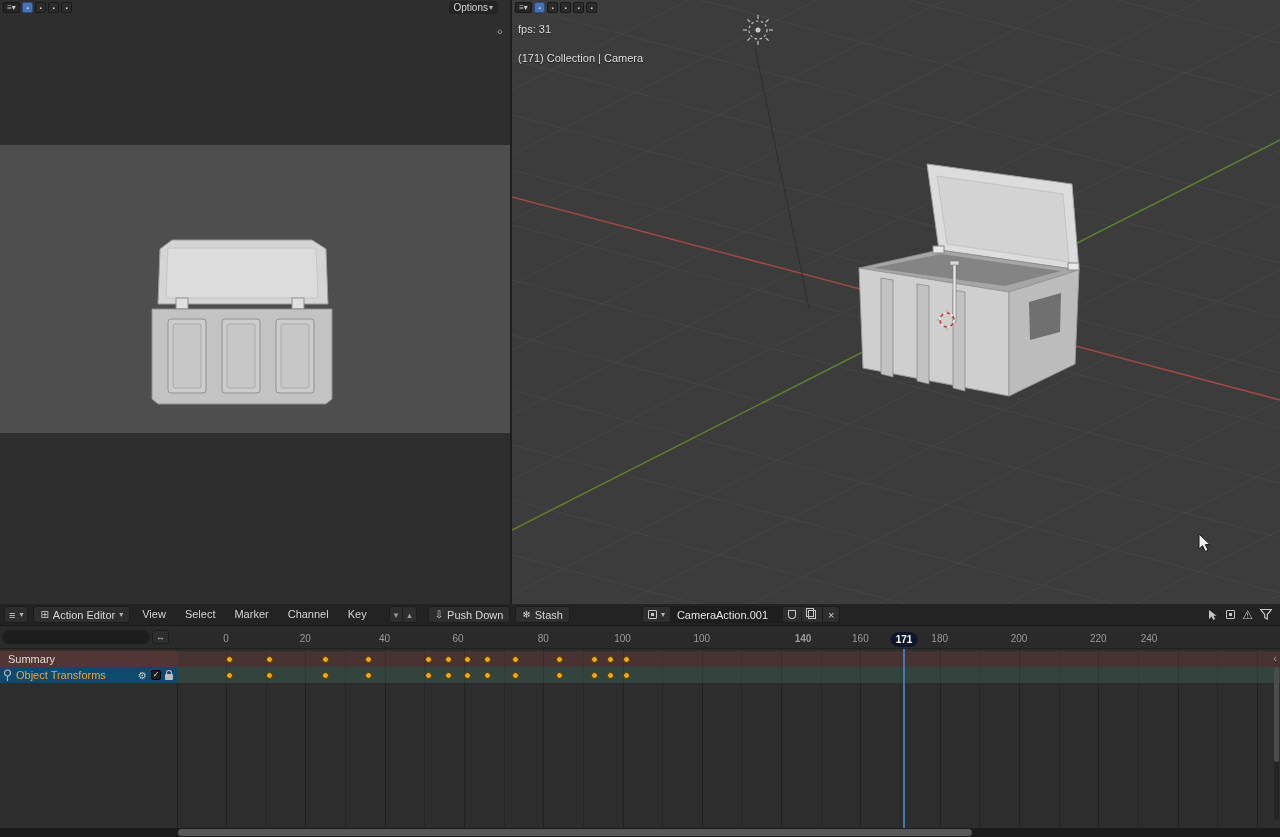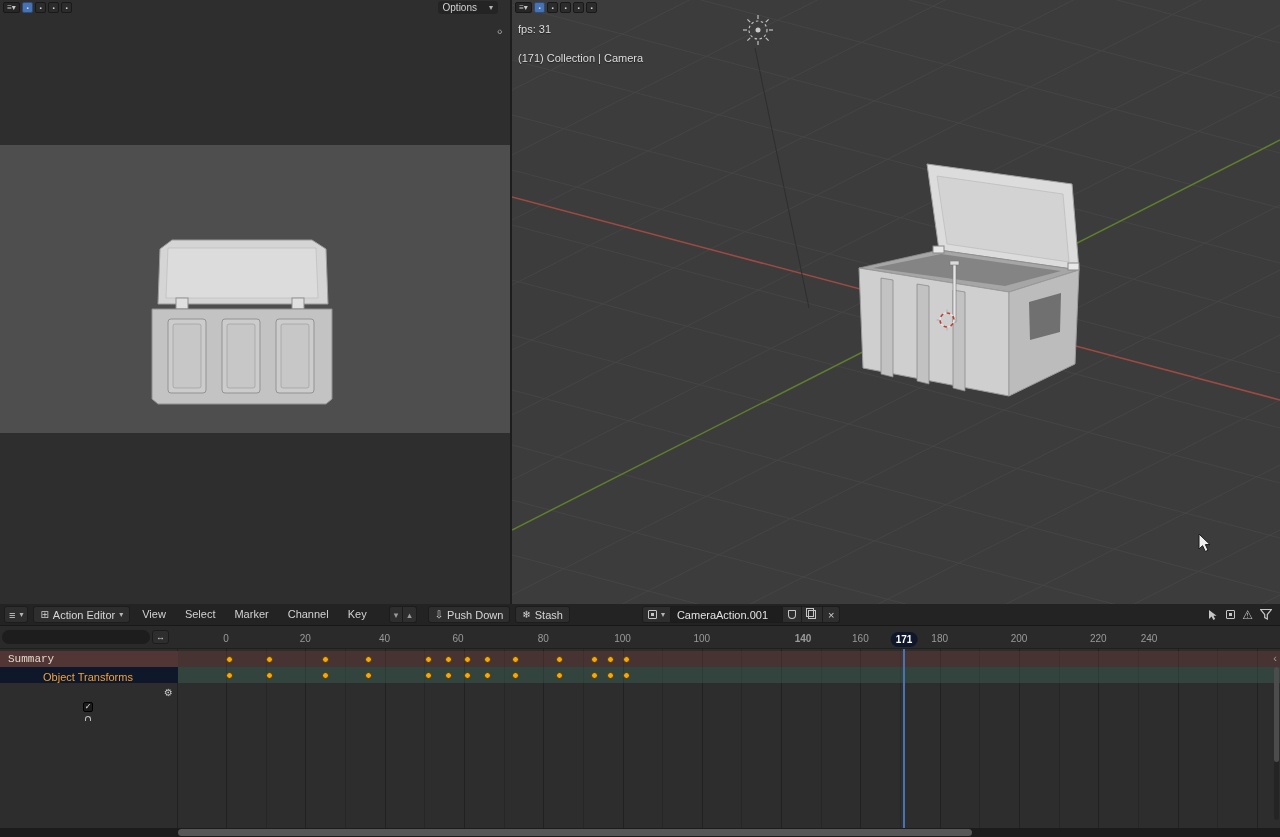--- a/index.html
+++ b/index.html
@@ -13,21 +13,21 @@
   #vp-divider { position:absolute; left:510px; top:0; width:2px; height:604px; background:#1d1d1d; }
   #vp-right { position:absolute; left:512px; top:0; width:768px; height:604px; background:#3c3c3c; overflow:hidden; }
 
   .vp-header { position:absolute; left:3px; top:2px; display:flex; align-items:center; gap:2px; z-index:20; }
   .mini-btn { width:17px; height:11px; background:#262626; border:1px solid #181818; border-radius:2px;
               color:#c9c9c9; font-size:8px; line-height:9px; text-align:center; }
   .mi { width:11px; height:11px; border-radius:2px; background:#2c2c2c; border:1px solid #191919;
         display:flex; align-items:center; justify-content:center; color:#dcdcdc; font-size:6px; }
   .mi.blue { background:#4772b3; border-color:#2d4a79; }
 
-  .options-btn { position:absolute; top:1px; right:12px; height:13px; padding:0 5px; display:flex; align-items:center; gap:12px;
+  .options-btn { position:absolute; top:1px; right:12px; height:13px; padding:0 5px; display:flex; align-items:center; gap:1px;
                  background:rgba(36,36,36,.9); border-radius:3px; color:#d2d2d2; font-size:10px; z-index:20; }
   .chev { font-size:8px; color:#b5b5b5; }
 
   .overlay-text { position:absolute; color:#dcdcdc; font-size:11px; z-index:15; text-shadow:0 1px 1px rgba(0,0,0,.5); }
   #fps-text { left:6px; top:23px; }
   #status-text { left:6px; top:52px; }
 
   #region-chevrons { position:absolute; left:497px; top:26px; z-index:40; color:#9f9f9f; font-size:10px; letter-spacing:-1px; }
 
   
@@ -362,24 +362,24 @@
           <div class="gl" style="left: 1137.95px;"></div>
           <div class="gl major" style="left: 1177.6px;"></div>
           <div class="gl" style="left: 1217.25px;"></div>
           <div class="gl major" style="left: 1256.9px;"></div>
         </div>
 
       <div class="band b0" style="background: rgba(110, 62, 58, 0.4);"></div>
       <div class="band b1" style="background: rgba(62, 110, 92, 0.35);"></div>
 
       <div class="channel-box">
-        <div class="cell c0" style="background: rgb(81, 54, 53); font-family: Liberation Mono, monospace;">
+        <div class="cell c0" style="background: rgb(81, 54, 53);">
           <span>Summary</span>
         </div>
-        <div class="cell c1" style="background: #0f172a; flex-direction: column;">
+        <div class="cell c1" style="background: #0c4a6e;">
           <svg width="9" height="13" viewBox="0 0 9 13">
             <circle cx="4.5" cy="4" r="3" fill="none" stroke="#b5b5b5" stroke-width="1.2"></circle>
             <line x1="4.5" y1="7" x2="4.5" y2="12" stroke="#b5b5b5" stroke-width="1.2"></line>
           </svg>
           <span>Object Transforms</span>
           <span class="gear ml">⚙</span>
           <span class="cbx">✓</span>
           <span class="lock">
               <i></i>
             </span>

